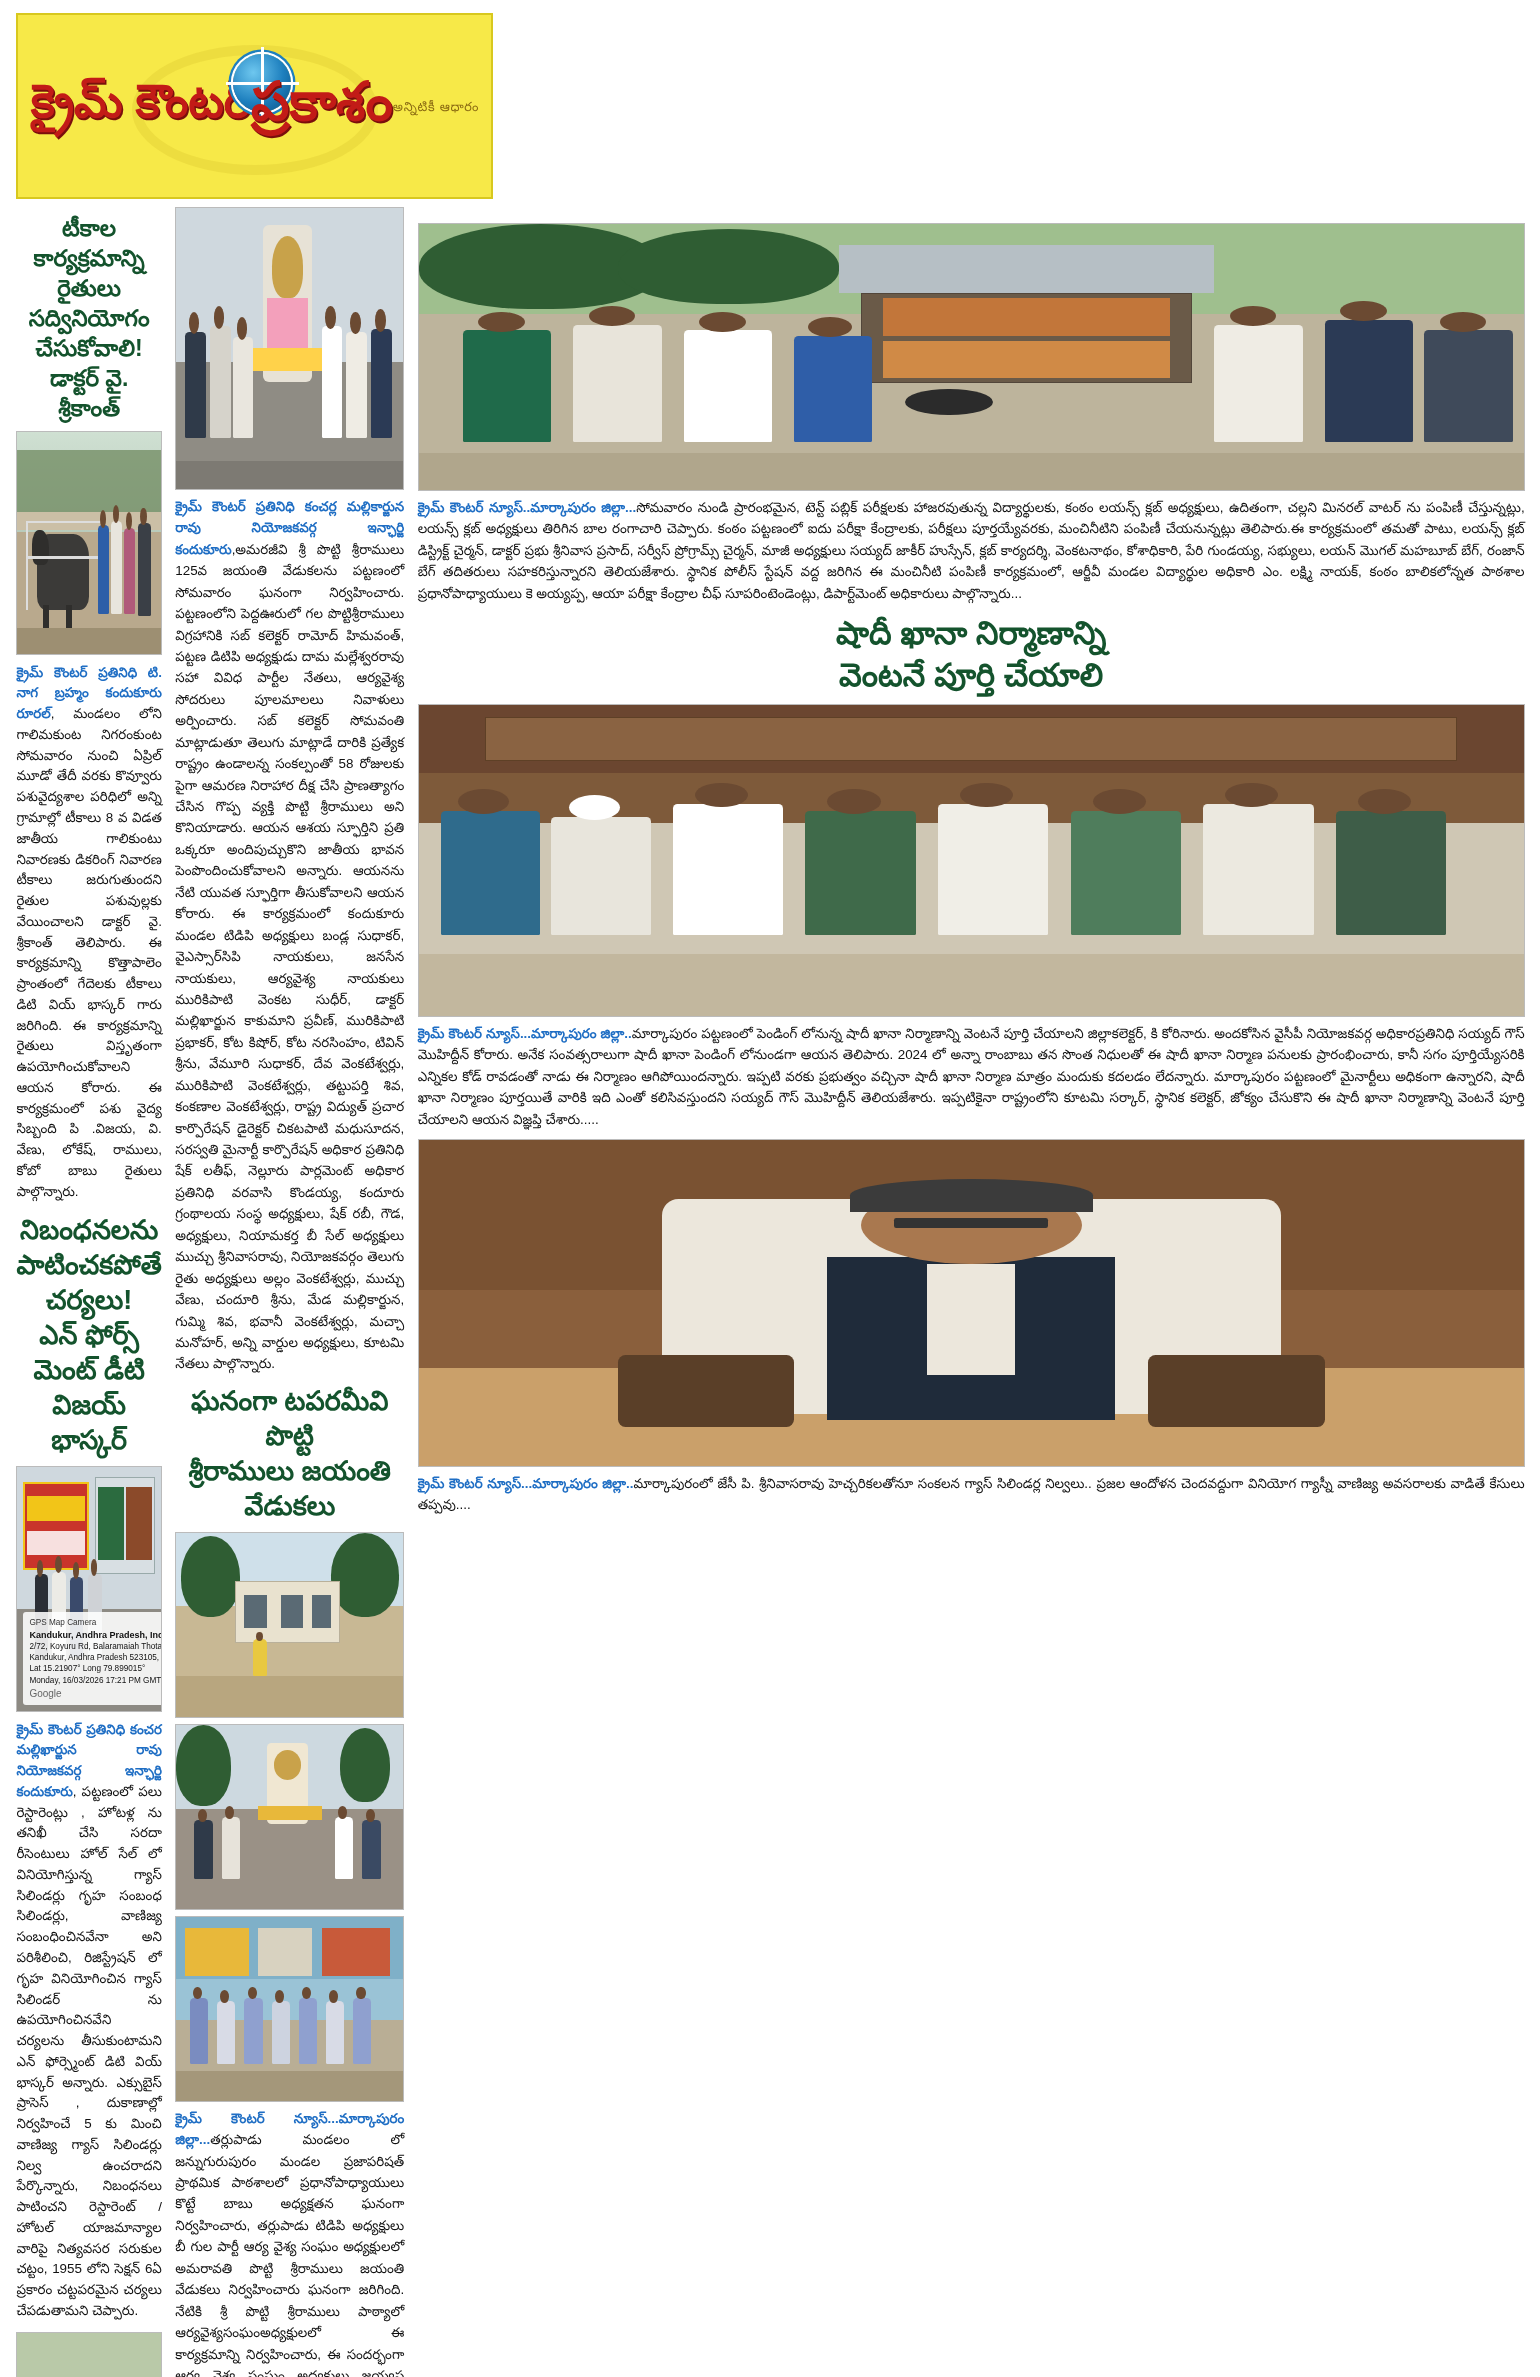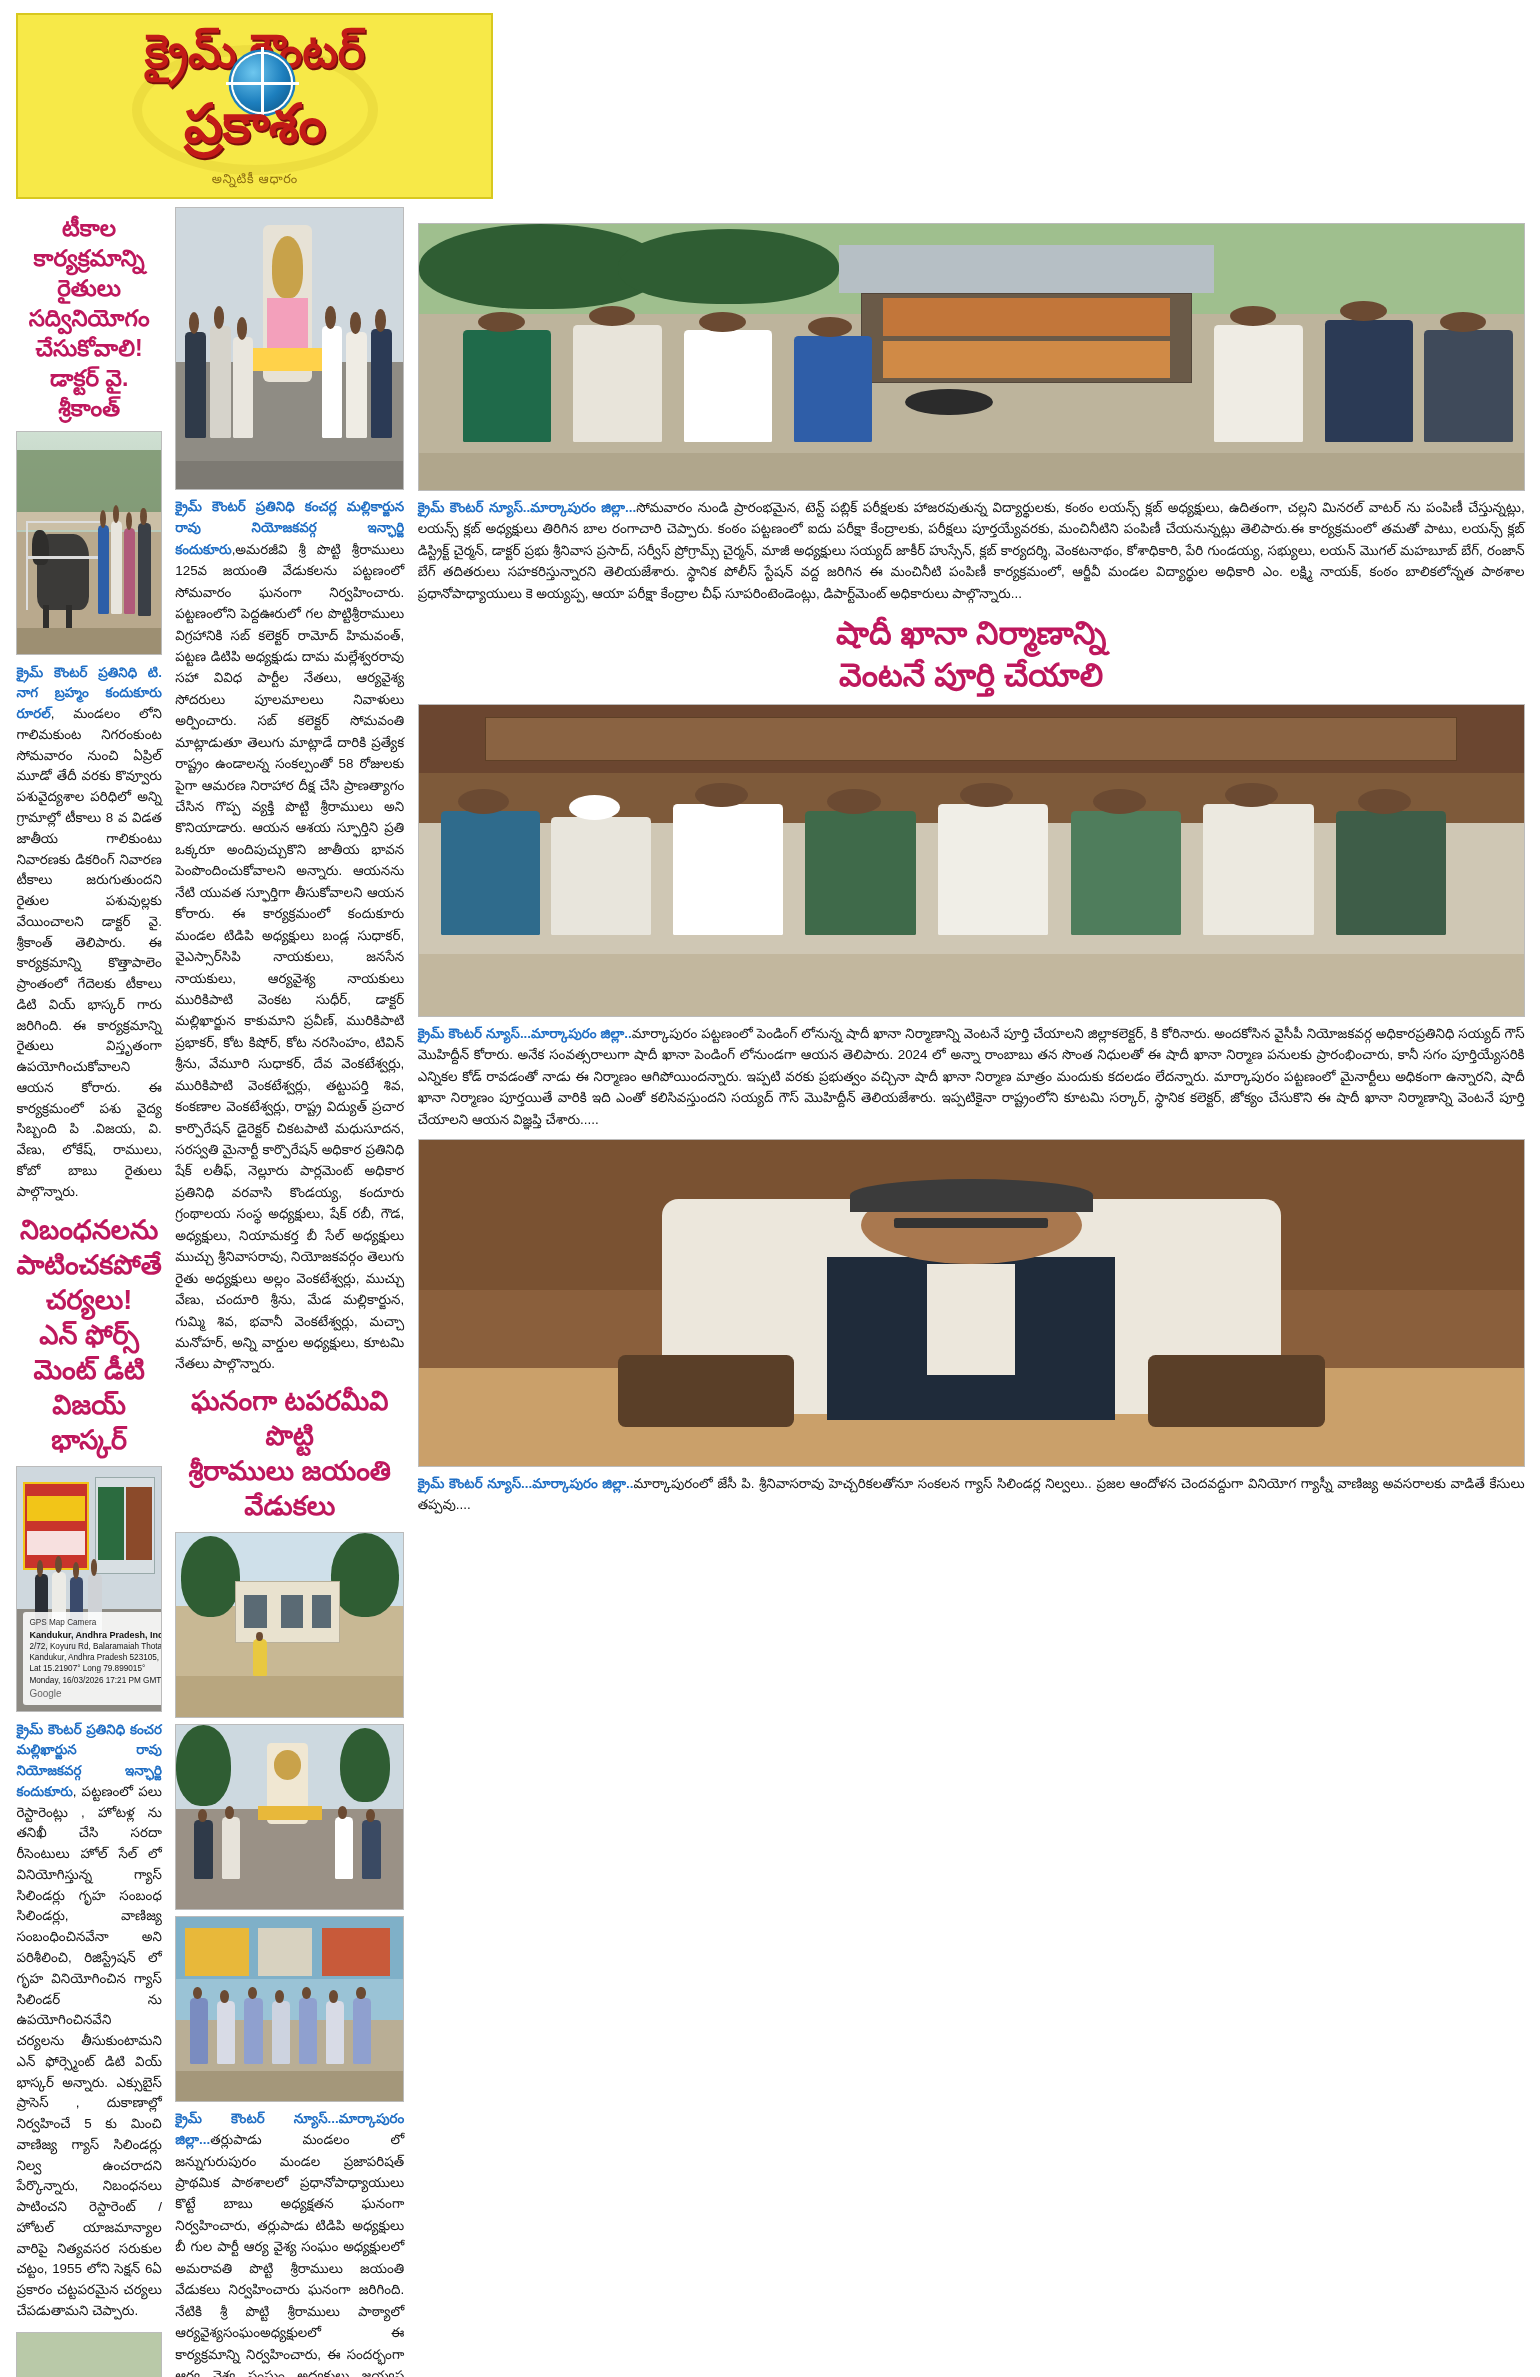--- a/index.html
+++ b/index.html
@@ -24,21 +24,21 @@
     align-items: stretch;
     gap: 0;
     height: 186px;
   }
   .logo-box {
     width: 477px;
     background: #f7e948;
     border: 2.2px solid #d8c81e;
     position: relative;
     display: flex;
-    flex-direction: column;
+    flex-direction: row;
     align-items: center;
     justify-content: center;
     overflow: hidden;
   }
   .logo-box .watermark {
     position:absolute; left:50%; top:52%; transform:translate(-50%,-50%);
     width: 246px; height: 130px; border-radius: 50%;
     border: 10.4px solid rgba(210,190,40,.55);
     opacity:.5;
   }
@@ -107,21 +107,21 @@
     margin-top: 7.5px;
     align-items: flex-start;
   }
   .col { }
   .col-left { width: 477px; }
   .col-mid  { width: 477px; }
   .col-right { flex: 1 1 auto; margin-top: 16px; }
 
   .hl {
     text-align: center;
-    color: #be185d;
+    color: #14532d;
     font-weight: bold;
     line-height: 1.3;
     margin: 7.5px 0 7.5px 0;
   }
   .hl-1 { font-size: 23px; }
   .hl-2 { font-size: 27px; }
   .hl-3 { font-size: 32px; }
 
   .photo {
     width: 100%;

